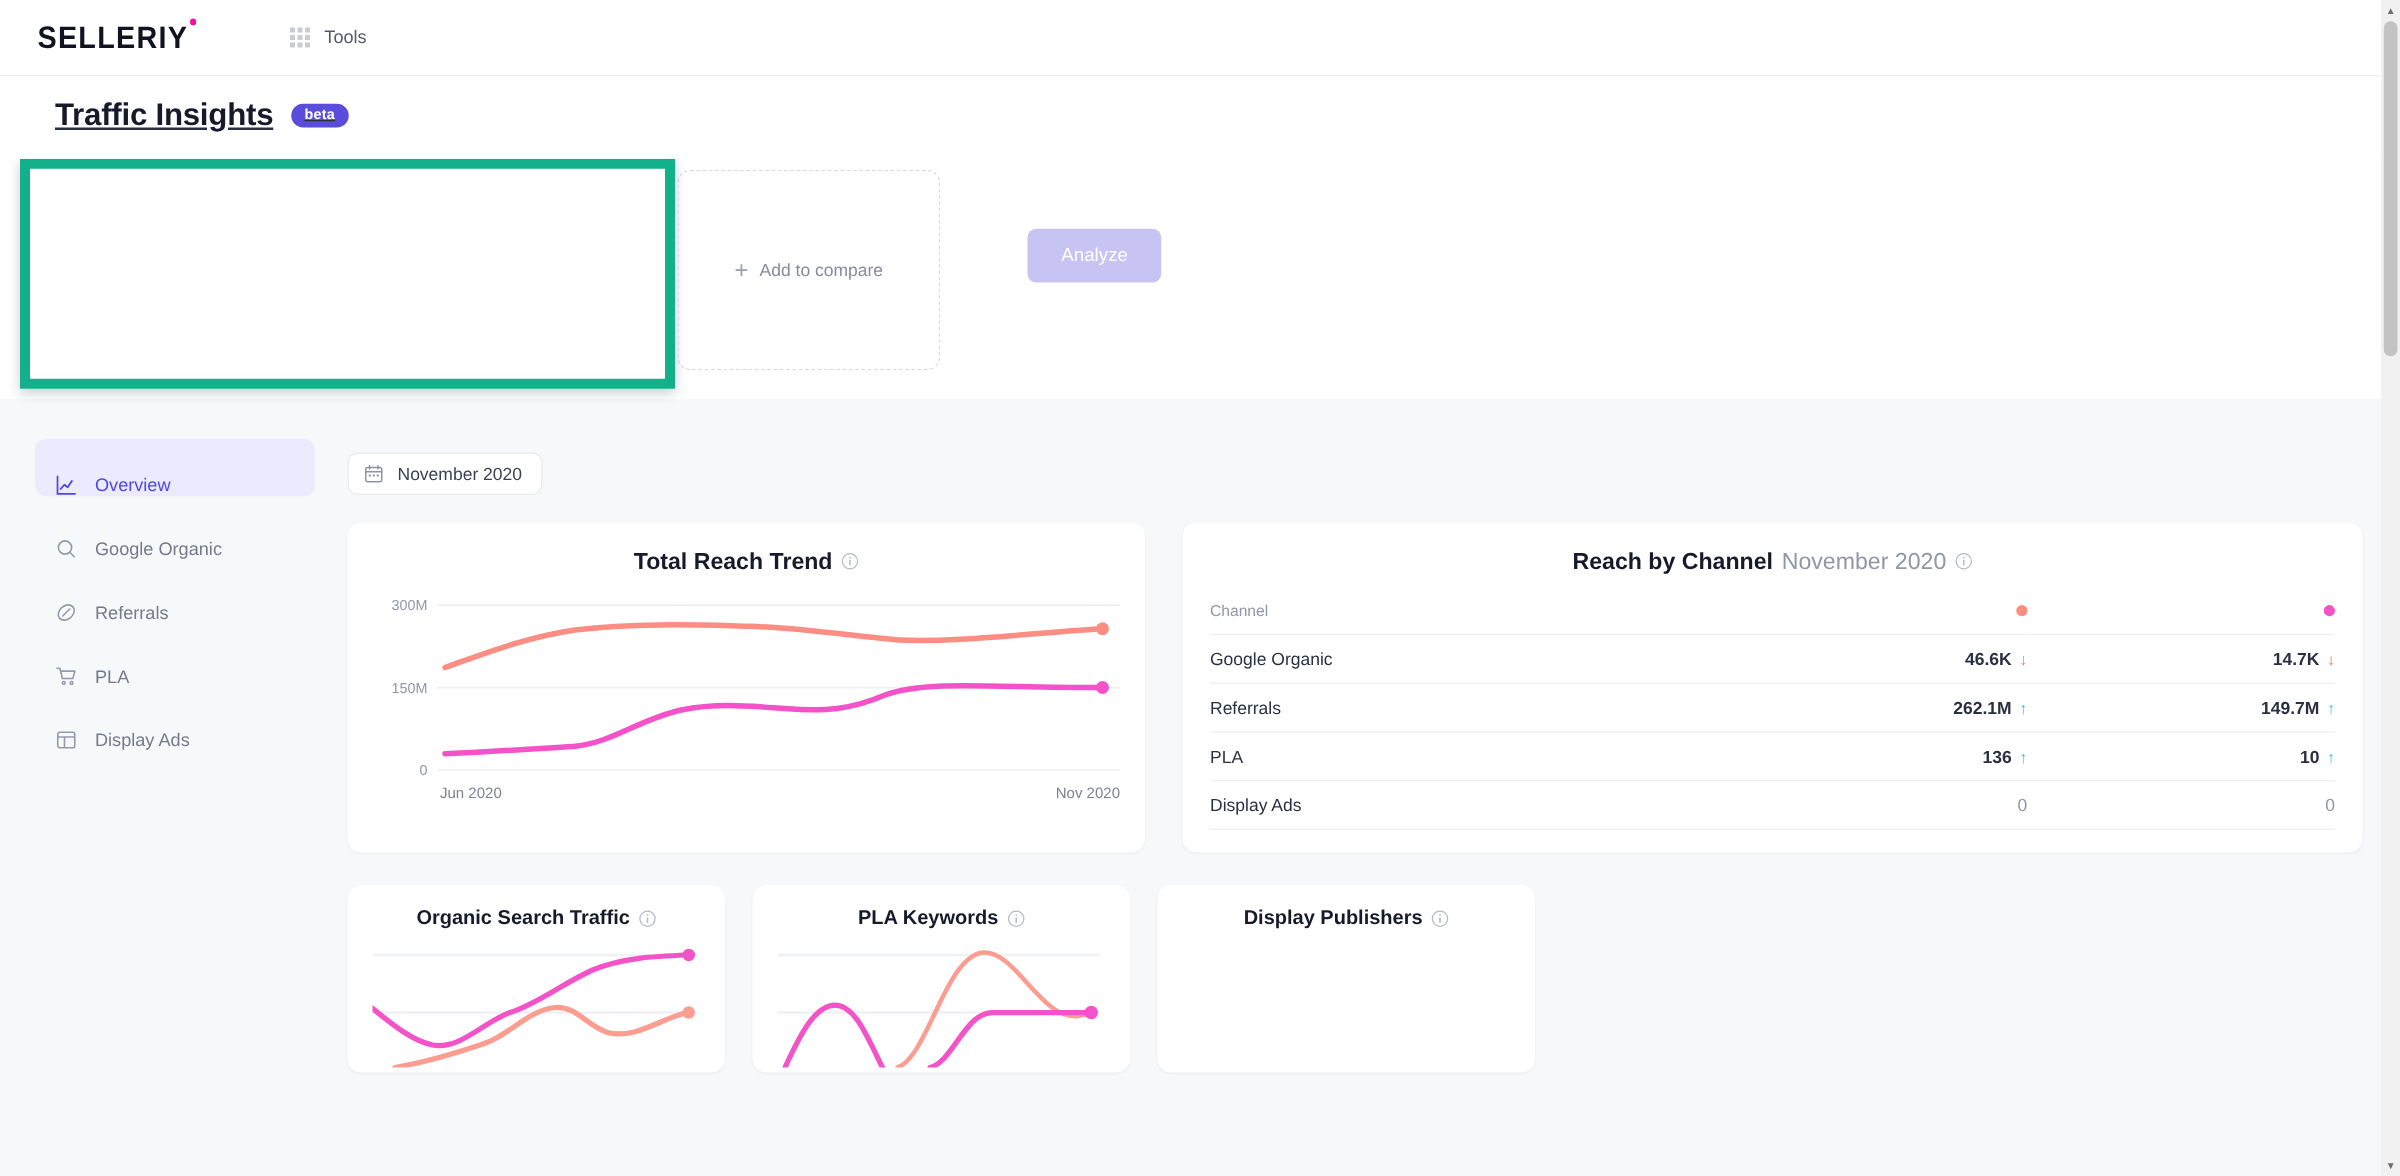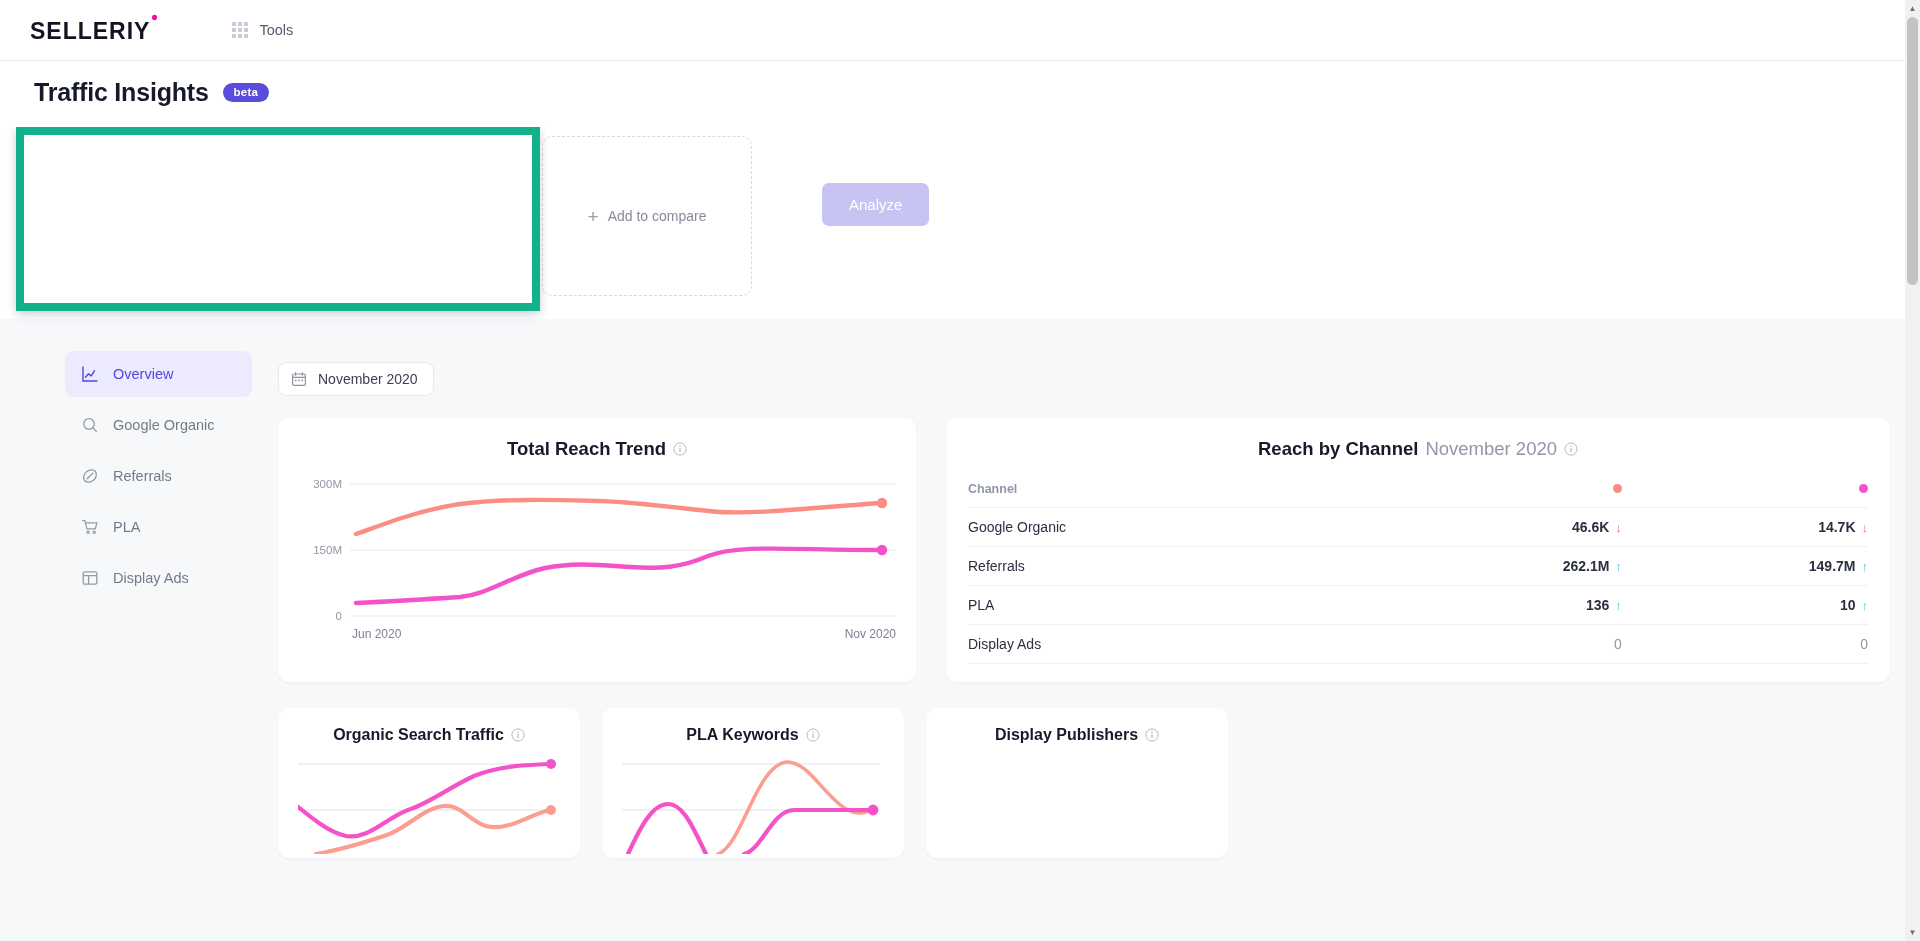--- a/index.html
+++ b/index.html
@@ -40,23 +40,23 @@
   .tools-label { font-size: 14.5px; color: #55596b; }
 
   .nav-right { margin-left: auto; display: flex; align-items: center; gap: 34px; }
   .nav-link { font-size: 14px; color: #5a5f70; cursor: pointer; white-space: nowrap; }
   .account { display: flex; align-items: center; gap: 10px; cursor: pointer; }
   .avatar-ic { width: 17px; height: 17px; display: block; }
   .account-mail { font-size: 14px; color: #5a5f70; }
 
   
   .page-head {
-    background: #fff; padding: 17px 34px 20px;
+    background: #fff; padding: 17px 44px 20px;
     display: flex; align-items: center; gap: 14px;
-    position: relative; z-index: 30;
+    position: relative; z-index: 30; text-decoration: underline;
   }
   .page-title { font-size: 25px; font-weight: 700; letter-spacing: -0.2px; color: #171a2b; }
   .beta-badge {
     background: #5b4ddb; color: #fff; font-size: 11.5px; font-weight: 600;
     padding: 3px 11px 4px; border-radius: 11px; letter-spacing: .2px;
   }
 
   
   .compare-wrap { position: relative; height: 192px; background: #fff; }
   .highlight-box {
@@ -123,23 +123,23 @@
     margin-top: 48px; margin-left: 48px;
     background: #c7c3f2; color: #ffffff; border: 0;
     font-size: 15px; border-radius: 7px; height: 43px; padding: 0 27px;
     cursor: not-allowed; font-family: "Liberation Sans", sans-serif;
   }
 
   
   .body-area { display: flex; padding: 22px 30px 0 28px; gap: 0; }
   .sidebar { width: 224px; flex: 0 0 224px; padding-top: 10px; }
   .side-item {
-    display: flex; align-items: center; gap: 14px;
+    display: flex; align-items: flex-end; gap: 14px;
     height: 46px; padding: 0 16px; border-radius: 9px;
-    font-size: 14.5px; color: #747a8c; cursor: pointer; margin-bottom: 5px; margin-left: 37px;
+    font-size: 14.5px; color: #747a8c; cursor: pointer; margin-bottom: 5px;
   }
   .side-item.active { background: #eceaff; color: #4f46e5; font-weight: 500; }
   .side-item svg { display: block; flex: 0 0 auto; }
 
   .content { flex: 1; padding-left: 26px; }
   .content-title { font-size: 24px; font-weight: 700; color: #171a2b; letter-spacing: -.2px; }
   .datepick {
     margin-top: 21px; display: inline-flex; align-items: center; gap: 11px;
     background: #fff; border: 1px solid #e7e9ef; border-radius: 8px;
     height: 34px; padding: 0 15px 0 12px; cursor: pointer;
@@ -157,21 +157,21 @@
   .info-ic { width: 14px; height: 14px; display: block; }
 
   .chart-big { width: 638px; }
   .chart-svg { display: block; margin-top: 10px; }
   .axis-lbl { font-size: 11.5px; fill: #9197a8; font-family: "Liberation Sans", sans-serif; }
   .xax-lbl  { font-size: 12px; fill: #7c8193; font-family: "Liberation Sans", sans-serif; }
 
   .channel-card { width: 638px; flex: 1; }
   table.chan { width: 100%; border-collapse: collapse; margin-top: 16px; }
   table.chan th {
-    text-align: left; font-size: 12.5px; font-weight: 700; color: #9197a8;
+    text-align: left; font-size: 12.5px; font-weight: 400; color: #9197a8;
     padding: 6px 0 11px; border-bottom: 1px solid #eef0f4;
   }
   table.chan th.num { text-align: right; }
   table.chan td {
     font-size: 14px; color: #2b2f42; padding: 11px 0;
     border-bottom: 1px solid #eef0f4;
   }
   table.chan td.num { text-align: right; font-weight: 700; }
   table.chan td.num.zero { font-weight: 400; color: #9197a8; }
   .series-dot { width: 9px; height: 9px; border-radius: 50%; display: inline-block; }

